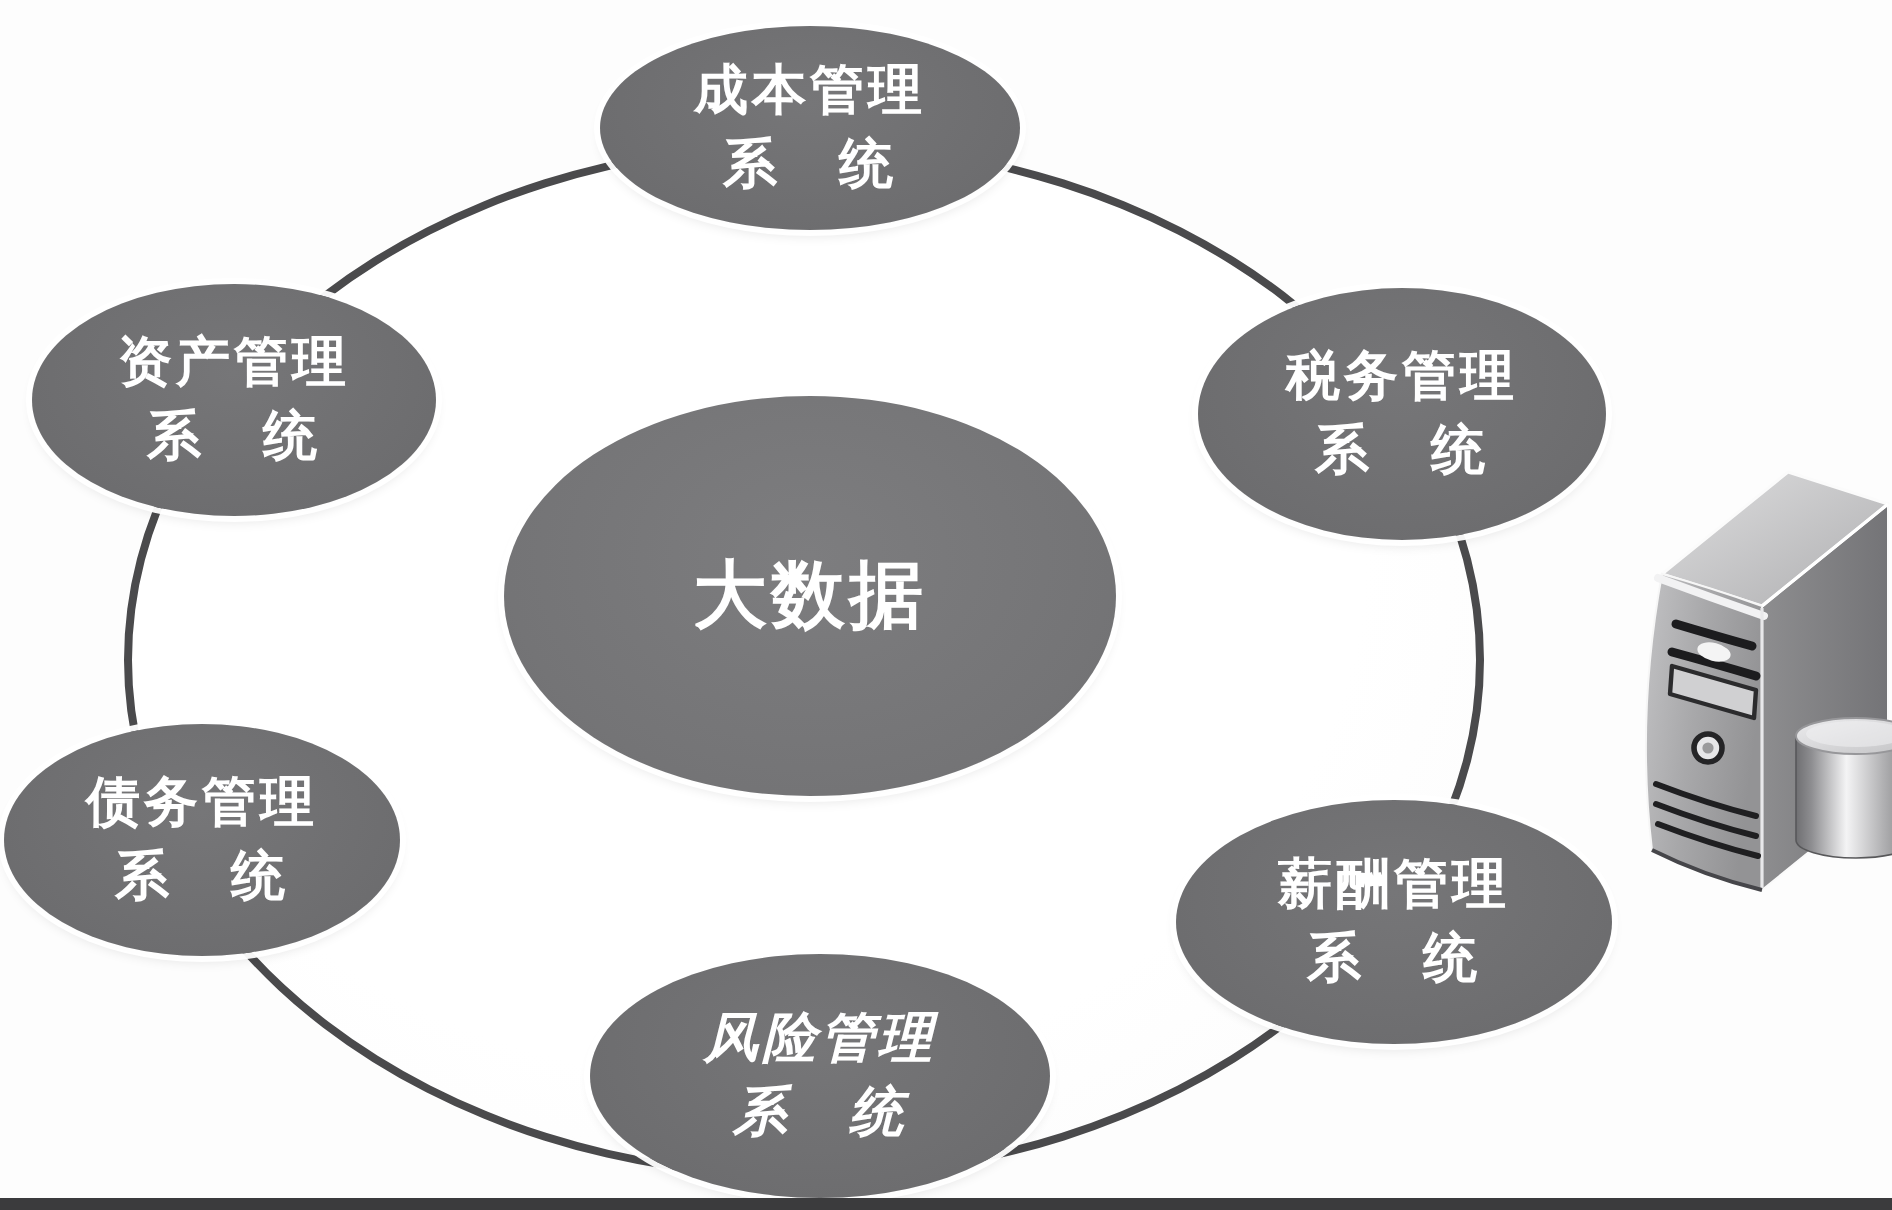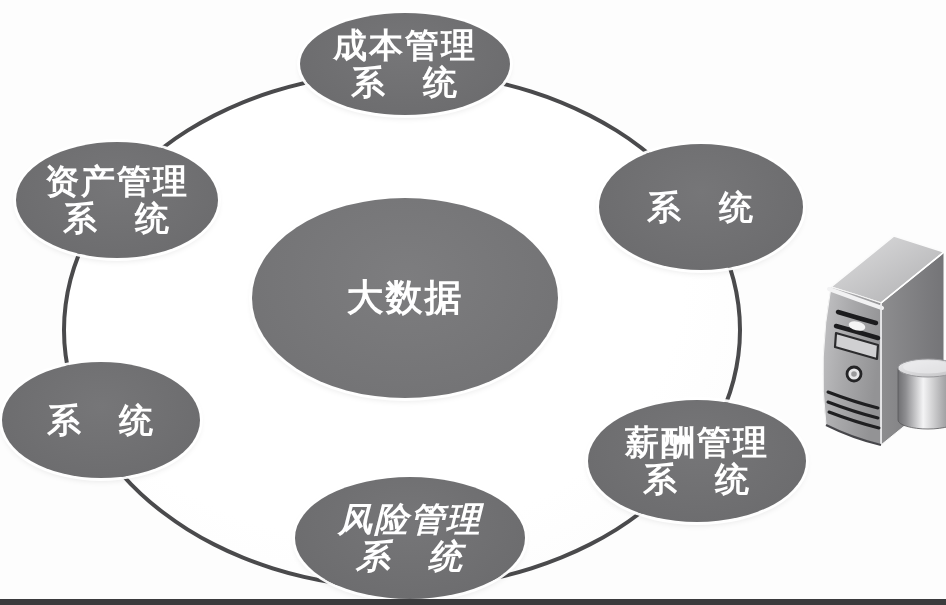--- a/index.html
+++ b/index.html
@@ -18,21 +18,21 @@
   }
 
   
   .node{
     position:absolute;border-radius:50%;z-index:2;
     display:flex;flex-direction:column;align-items:center;justify-content:center;
     color:#ffffff;font-weight:bold;text-align:center;
     background:radial-gradient(ellipse at 50% 38%, #767678 0%, #6d6d6f 72%, #68686a 100%);
     box-shadow:0 0 0 3px rgba(255,255,255,0.95), 0 3px 6px rgba(0,0,0,0.10);
   }
-  .sat{font-size:34px;line-height:37px;letter-spacing:2px;}
+  .sat{font-size:27px;line-height:37px;letter-spacing:2px;}
   .ctr{
     font-size:37px;line-height:52px;letter-spacing:2px;
     background:radial-gradient(ellipse at 50% 40%, #7d7d7f 0%, #747476 70%, #6e6e70 100%);
   }
 
   .pos-cost  {left:300px;top:13px; width:210px;height:102px;}
   .pos-asset {left:16px; top:142px;width:202px;height:116px;}
   .pos-tax   {left:599px;top:144px;width:204px;height:126px;}
   .pos-center{left:252px;top:198px;width:306px;height:200px;}
   .pos-debt  {left:2px;  top:362px;width:198px;height:116px;}
@@ -62,24 +62,26 @@
     <div class="line">成本管理</div>
     <div class="line">系　统</div>
   </div>
 
   <div class="node sat pos-asset">
     <div class="line">资产管理</div>
     <div class="line">系　统</div>
   </div>
 
   <div class="node sat pos-tax">
+    <div class="line">税务管理</div>
     <div class="line">系　统</div>
   </div>
 
   <div class="node sat pos-debt">
+    <div class="line">债务管理</div>
     <div class="line">系　统</div>
   </div>
 
   <div class="node sat pos-salary">
     <div class="line">薪酬管理</div>
     <div class="line">系　统</div>
   </div>
 
   <div class="node sat pos-risk">
     <div class="line">风险管理</div>

